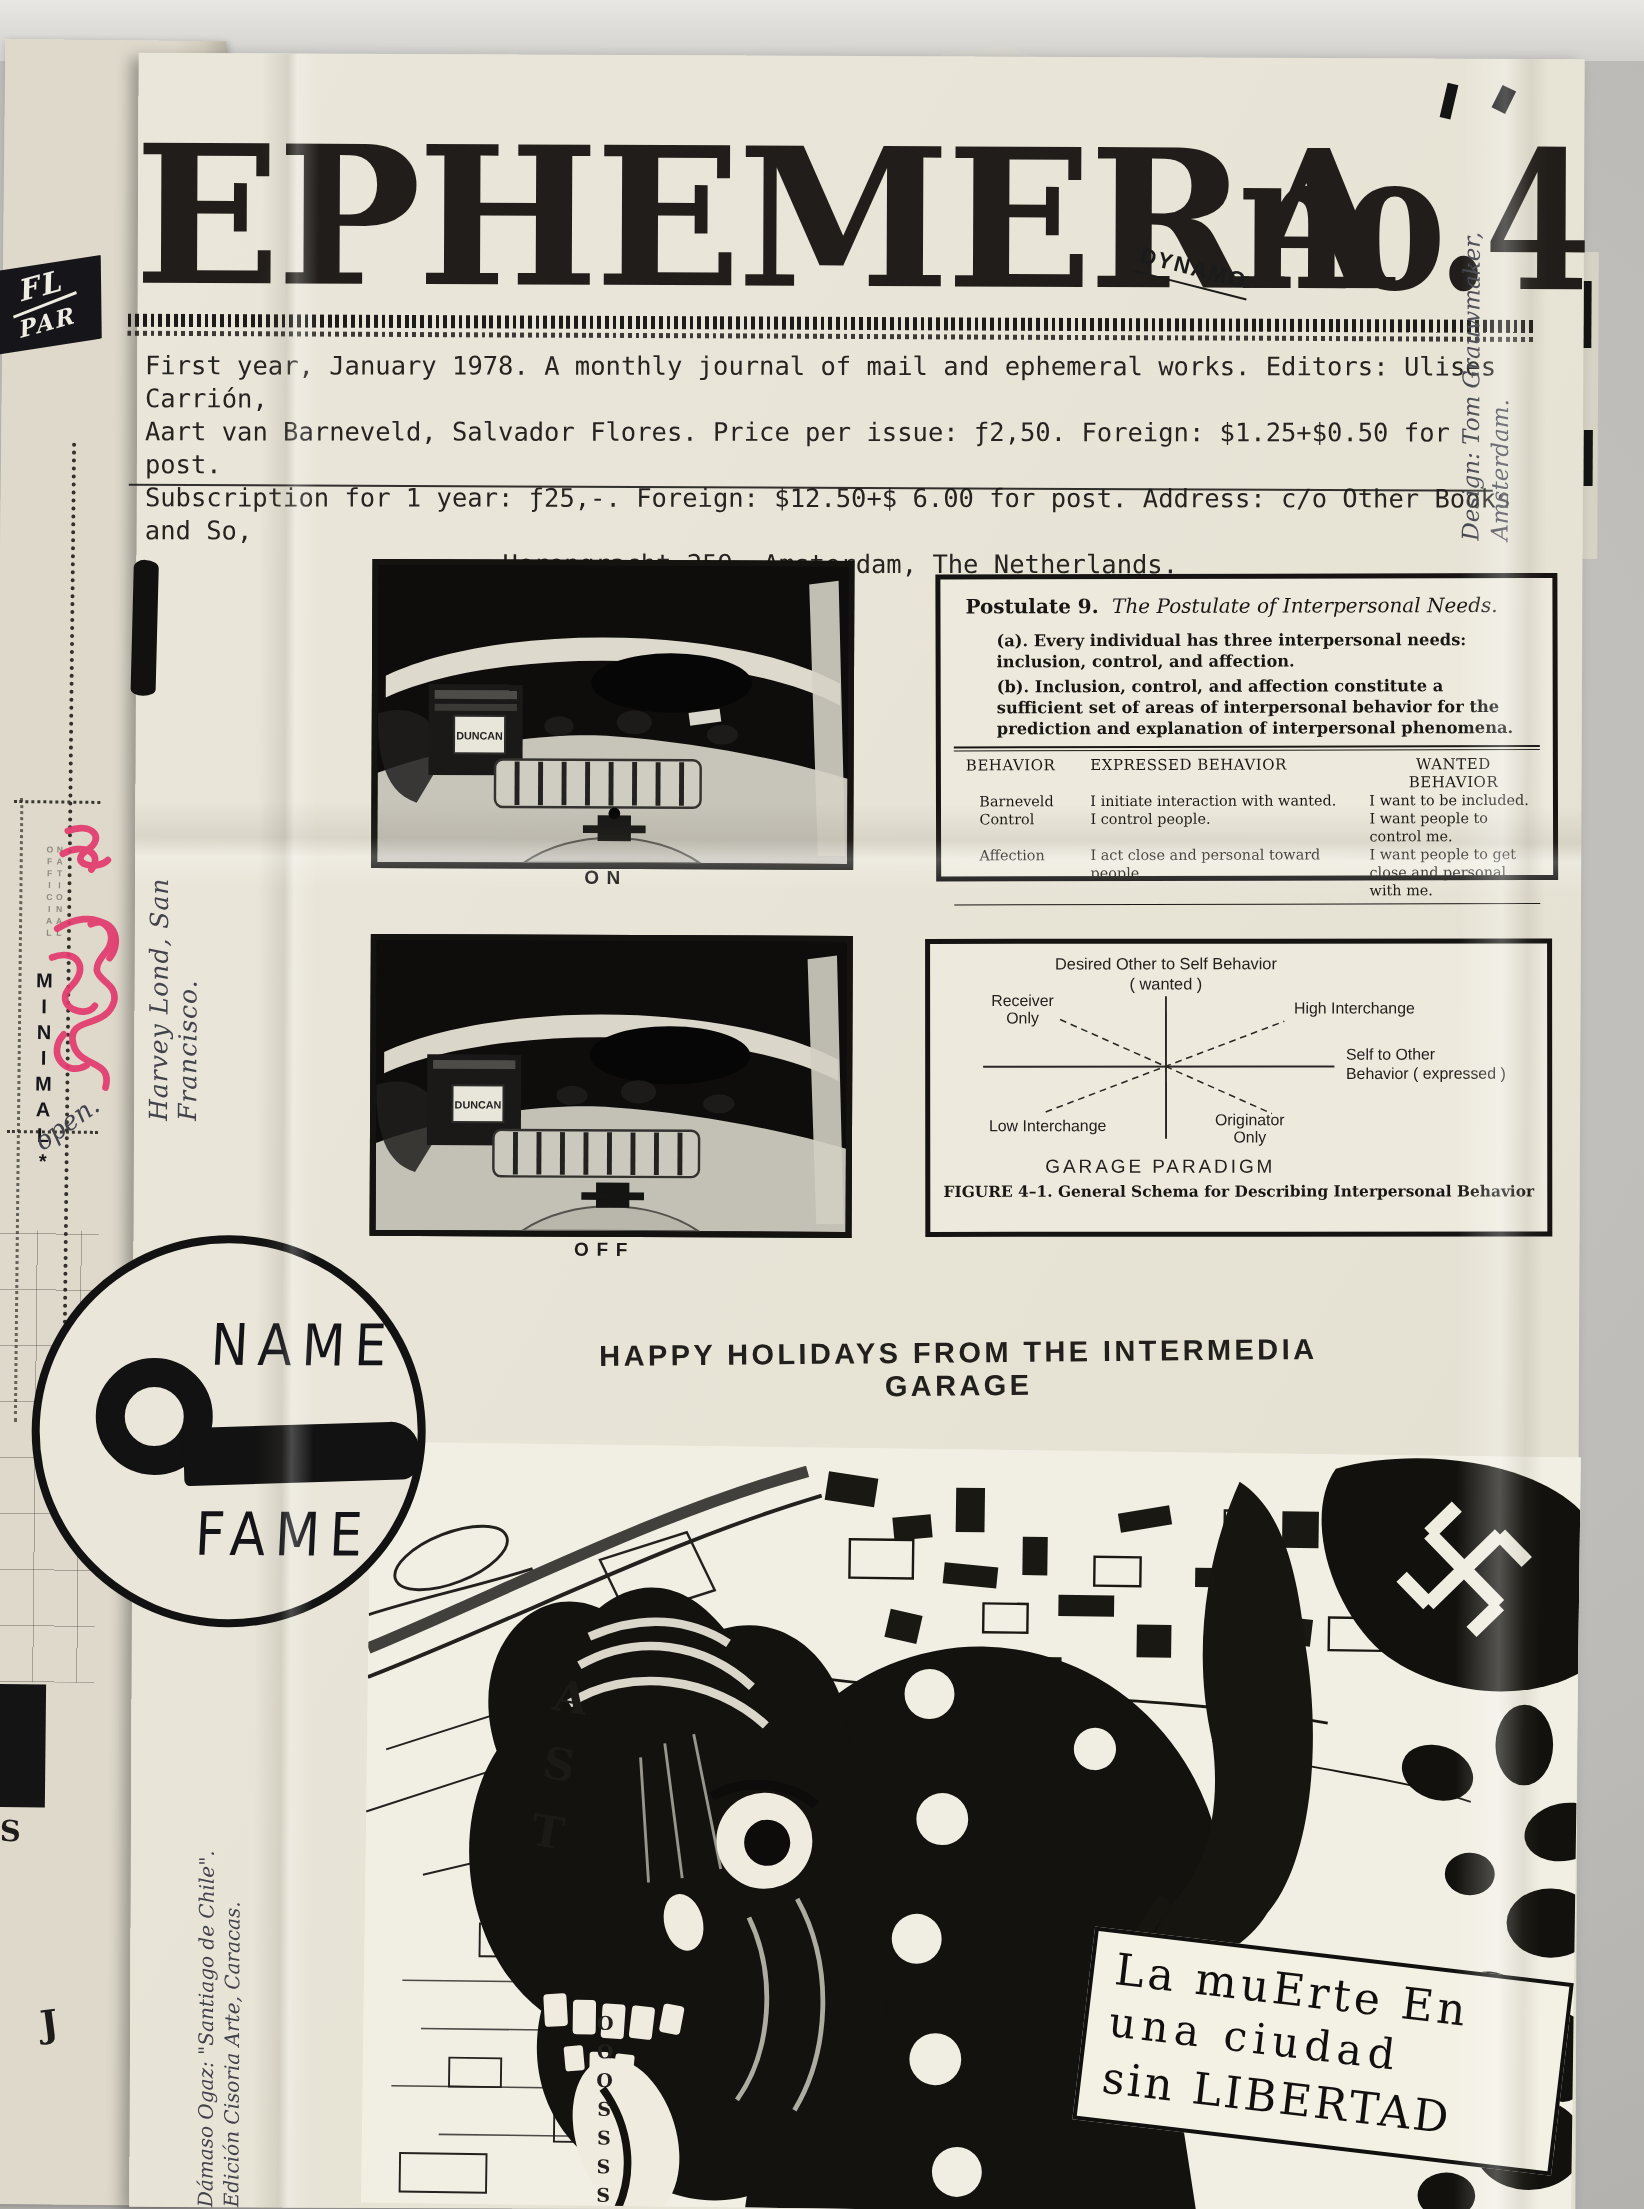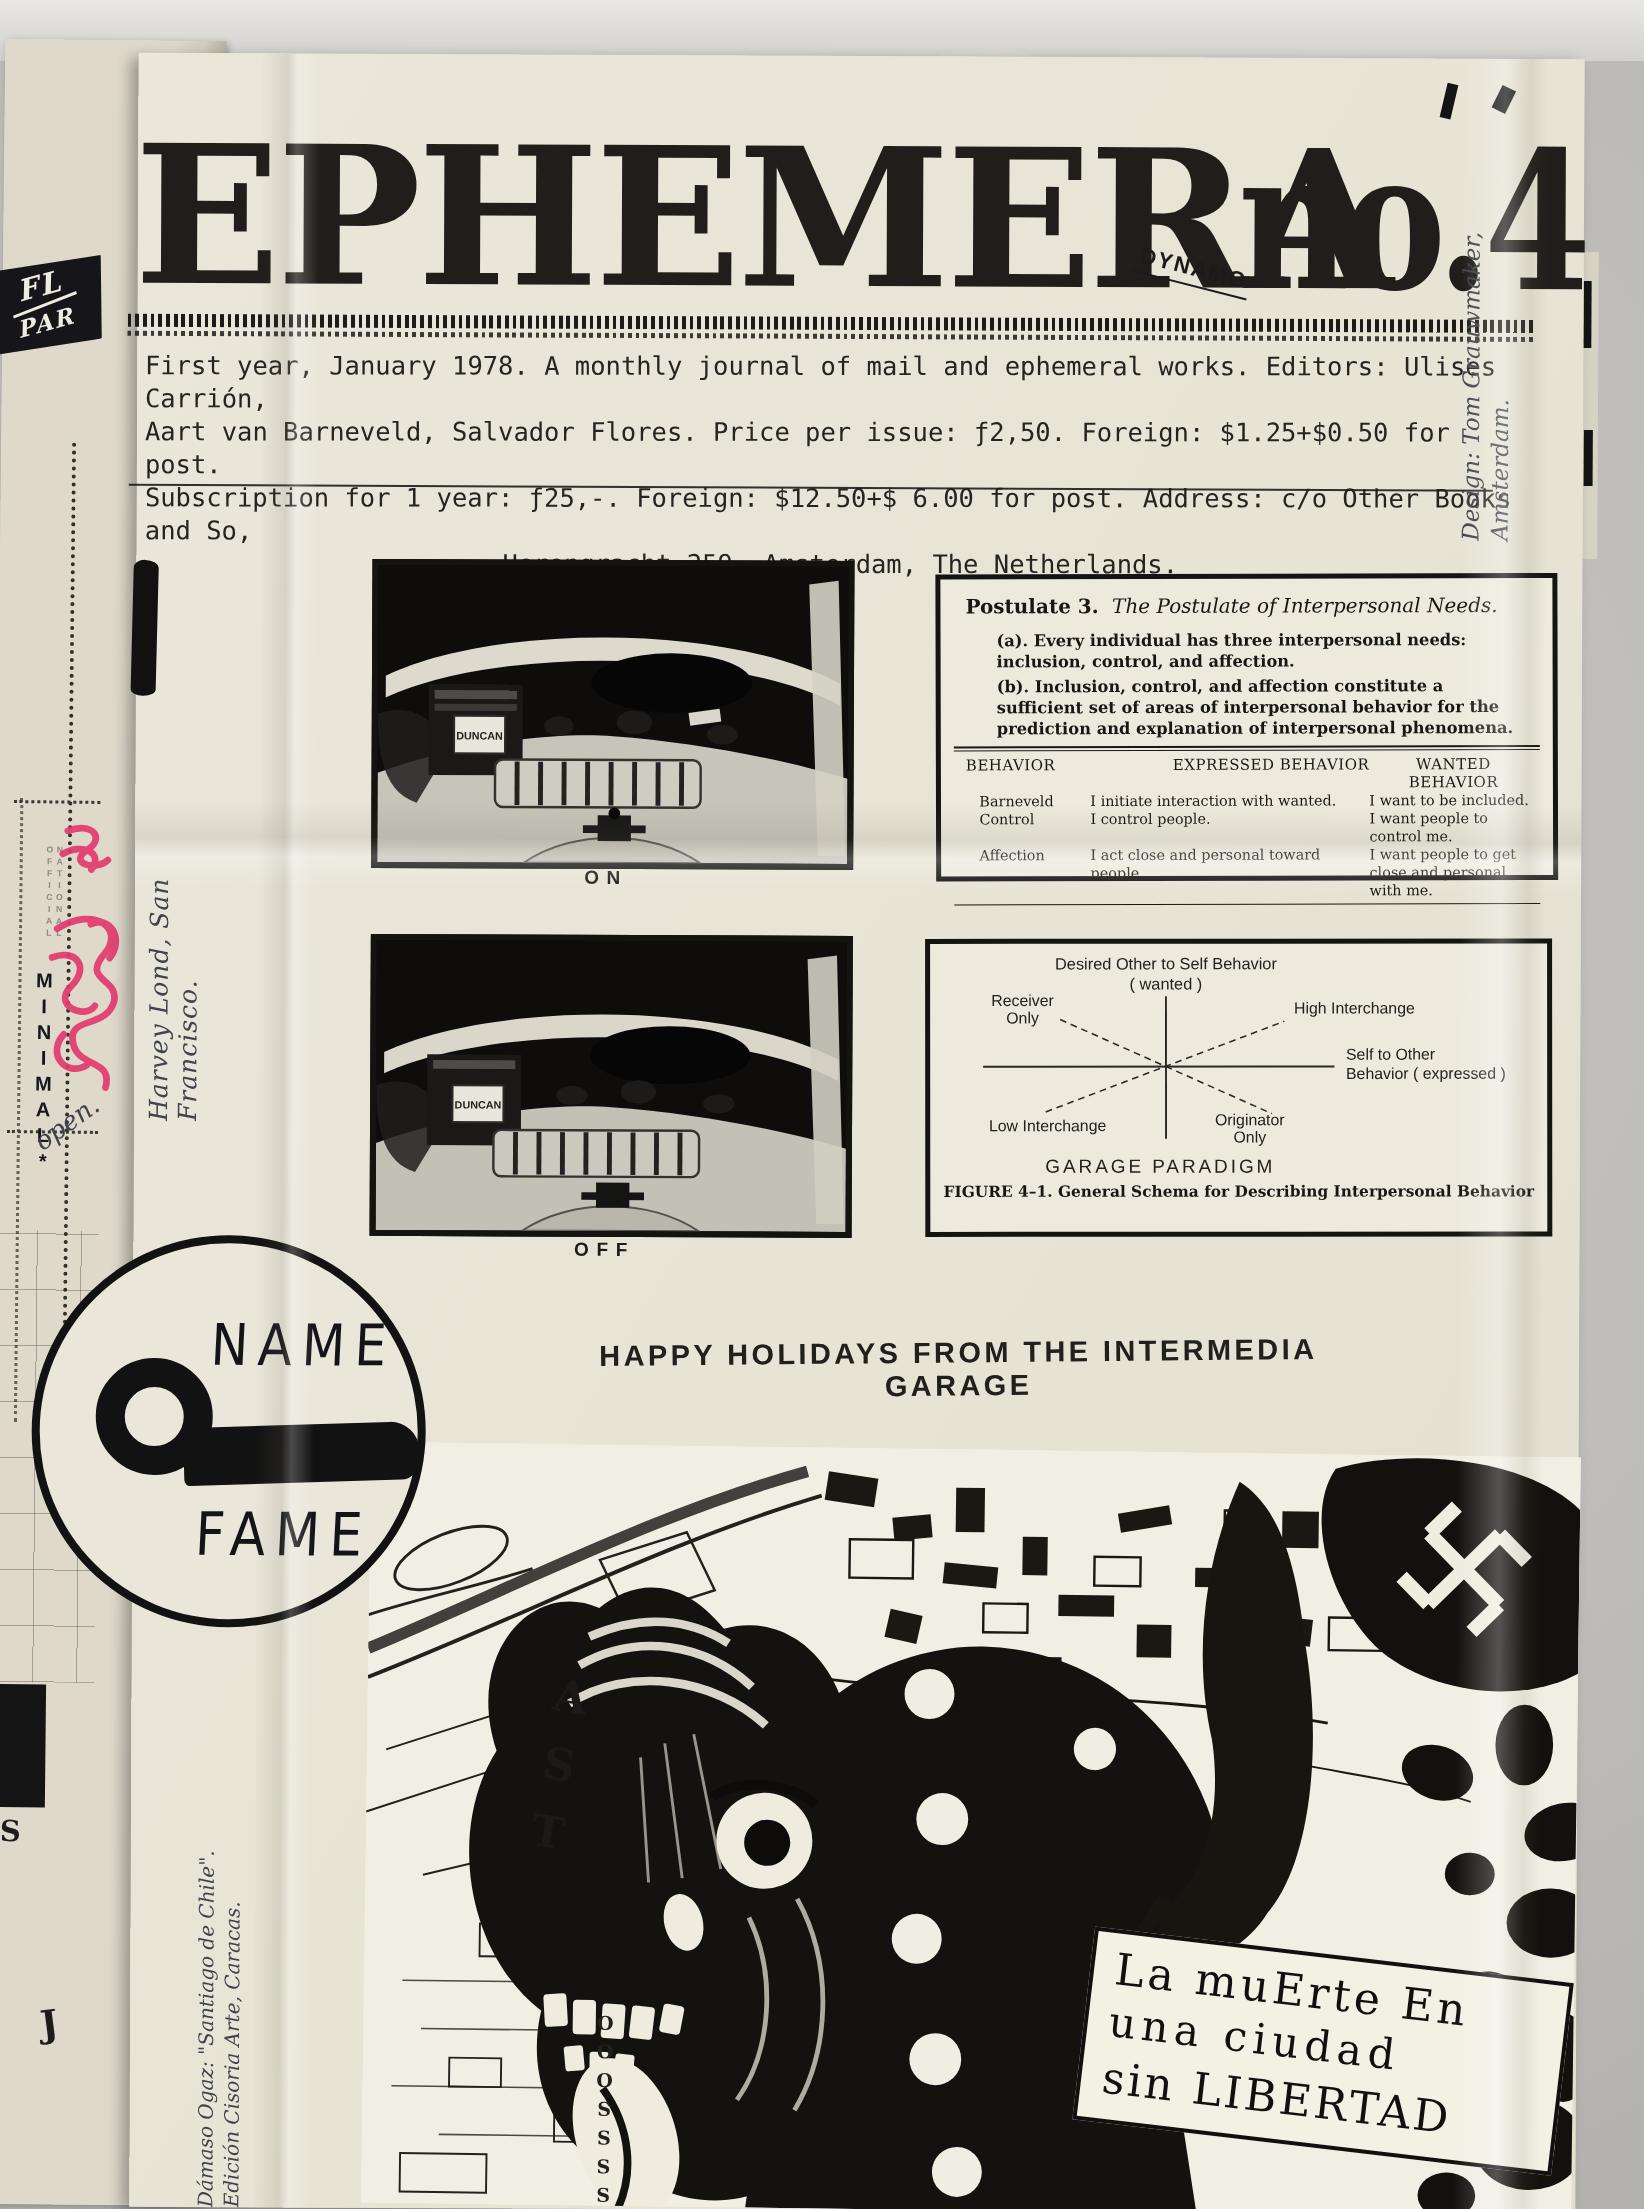--- a/index.html
+++ b/index.html
@@ -199,29 +199,29 @@
         <rect x="308" y="198" width="5" height="44" fill="#232220"></rect>
       <path d="M150,300 C200,266 280,266 330,300 Z" fill="#b9b6ac" stroke="#54524c" stroke-width="2"></path>
       <rect x="225" y="250" width="34" height="26" fill="#141413"></rect>
       <rect x="210" y="260" width="64" height="8" fill="#141413"></rect>
     </svg>
   </div>
   <div class="abs photo-label" style="left:236px;top:1184px;width:470px;">OFF</div>
 
   <div class="abs pbox" style="left:800px;top:516px;width:622px;height:307px;transform:rotate(-0.4deg);">
     <div class="pb-head">
-      <span class="b">Postulate 3.</span><span class="i">The Postulate of Interpersonal Needs.</span>
+      <span class="b">Postulate 9.</span><span class="i">The Postulate of Interpersonal Needs.</span>
     </div>
     <div class="pb-para">(a). Every individual has three interpersonal needs: inclusion, control, and affection.</div>
     <div class="pb-para">(b). Inclusion, control, and affection constitute a sufficient set of areas of interpersonal behavior for the prediction and explanation of interpersonal phenomena.</div>
     <div class="pt-rule2"></div>
     <div class="pt-rule1"></div>
     <div class="pt-row pt-h">
       <div class="pt-c1">BEHAVIOR</div>
-      <div class="pt-c2" style="text-align:right;">EXPRESSED BEHAVIOR</div>
+      <div class="pt-c2" style="text-align:left;">EXPRESSED BEHAVIOR</div>
       <div class="pt-c3" style="text-align:center;">WANTED BEHAVIOR</div>
     </div>
     <div class="pt-row pt-cell">
       <div class="pt-c1" style="padding-left:23px;">Barneveld</div>
       <div class="pt-c2">I initiate interaction with wanted.</div>
       <div class="pt-c3">I want to be included.</div>
     </div>
     <div class="pt-row pt-cell">
       <div class="pt-c1" style="padding-left:23px;">Control</div>
       <div class="pt-c2">I control people.</div>

